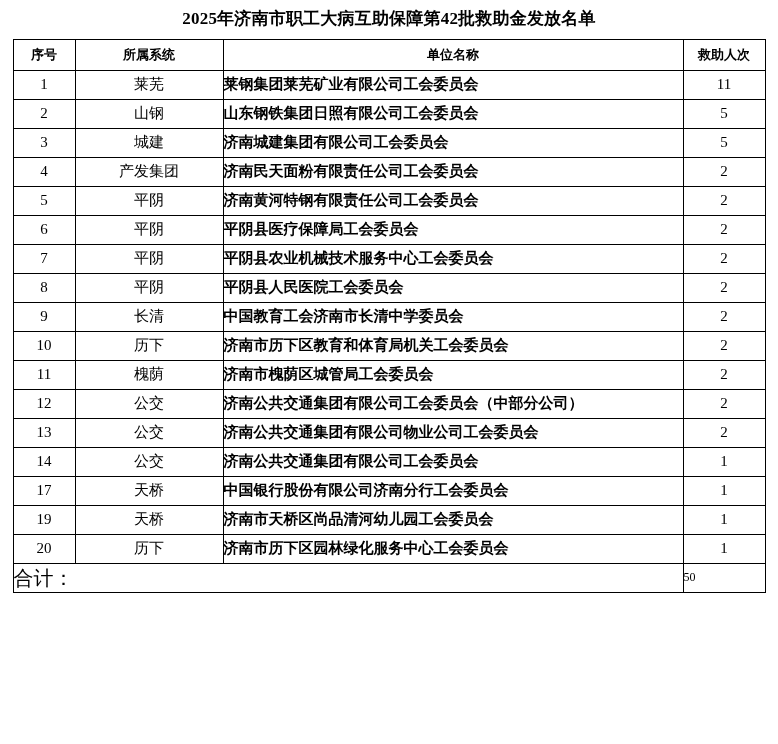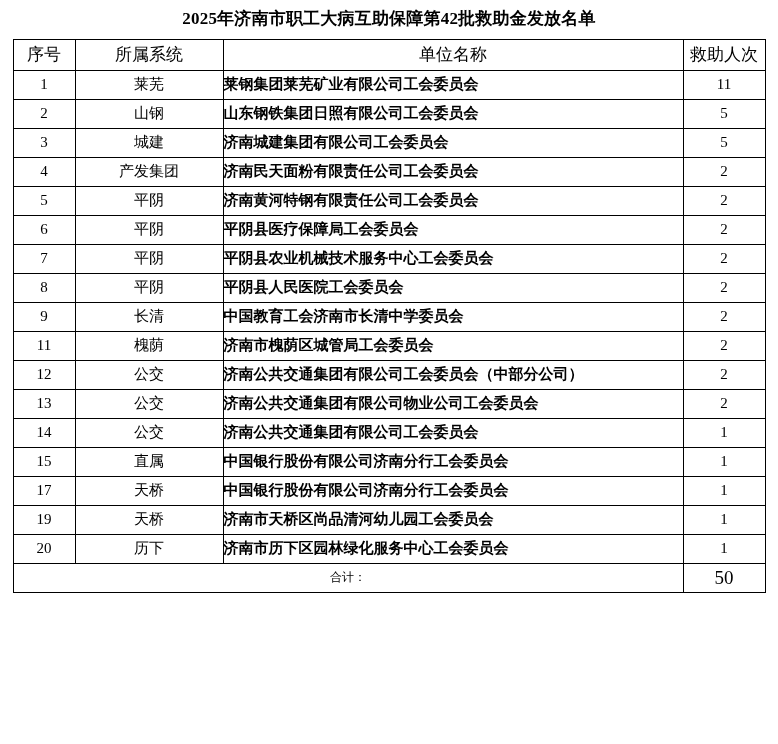--- a/index.html
+++ b/index.html
@@ -38,23 +38,23 @@
   table.main-table th,
   table.main-table td {
     border: 1px solid #000000;
     font-size: 15px;
     line-height: 1.15;
     padding: 0;
     height: 28px;
     vertical-align: middle;
   }
   table.main-table thead th {
-    font-weight: 400;
+    font-weight: 700;
     height: 30px;
-    font-size: 17px;
+    font-size: 13px;
   }
   col.c-seq { width: 62px; }
   col.c-sys { width: 148px; }
   col.c-unit { width: 460px; }
   col.c-cnt { width: 82px; }
 
   td.seq {
     text-align: center;
   }
   td.sys {
@@ -63,26 +63,25 @@
   }
   td.unit {
     text-align: left;
     padding-left: 8px;
     font-weight: bold;
   }
   td.cnt {
     text-align: center;
   }
   tr.total-row td.total-label {
-    text-align: center;
+    text-align: left;
+    font-size: 20px;
+  }
+  tr.total-row td.total-value {
     font-size: 12px;
-  }
-  tr.total-row td.total-value {
-    text-align: center;
-    font-size: 19px;
   }
 </style>
 </head>
 <body>
 
 <div class="page">
 
   <div class="doc-title">2025年济南市职工大病互助保障第42批救助金发放名单</div>
 
   <table class="main-table">
@@ -149,20 +148,26 @@
           <td class="unit">平阴县人民医院工会委员会</td>
           <td class="cnt">2</td>
         </tr>
         <tr>
           <td class="seq">9</td>
           <td class="sys">长清</td>
           <td class="unit">中国教育工会济南市长清中学委员会</td>
           <td class="cnt">2</td>
         </tr>
         <tr>
+          <td class="seq">10</td>
+          <td class="sys">历下</td>
+          <td class="unit">济南市历下区教育和体育局机关工会委员会</td>
+          <td class="cnt">2</td>
+        </tr>
+        <tr>
           <td class="seq">11</td>
           <td class="sys">槐荫</td>
           <td class="unit">济南市槐荫区城管局工会委员会</td>
           <td class="cnt">2</td>
         </tr>
         <tr>
           <td class="seq">12</td>
           <td class="sys">公交</td>
           <td class="unit">济南公共交通集团有限公司工会委员会（中部分公司）</td>
           <td class="cnt">2</td>
@@ -170,26 +175,20 @@
         <tr>
           <td class="seq">13</td>
           <td class="sys">公交</td>
           <td class="unit">济南公共交通集团有限公司物业公司工会委员会</td>
           <td class="cnt">2</td>
         </tr>
         <tr>
           <td class="seq">14</td>
           <td class="sys">公交</td>
           <td class="unit">济南公共交通集团有限公司工会委员会</td>
-          <td class="cnt">1</td>
-        </tr>
-        <tr>
-          <td class="seq">15</td>
-          <td class="sys">直属</td>
-          <td class="unit">中国银行股份有限公司济南分行工会委员会</td>
           <td class="cnt">1</td>
         </tr>
         <tr>
           <td class="seq">17</td>
           <td class="sys">天桥</td>
           <td class="unit">中国银行股份有限公司济南分行工会委员会</td>
           <td class="cnt">1</td>
         </tr>
         <tr>
           <td class="seq">19</td>

